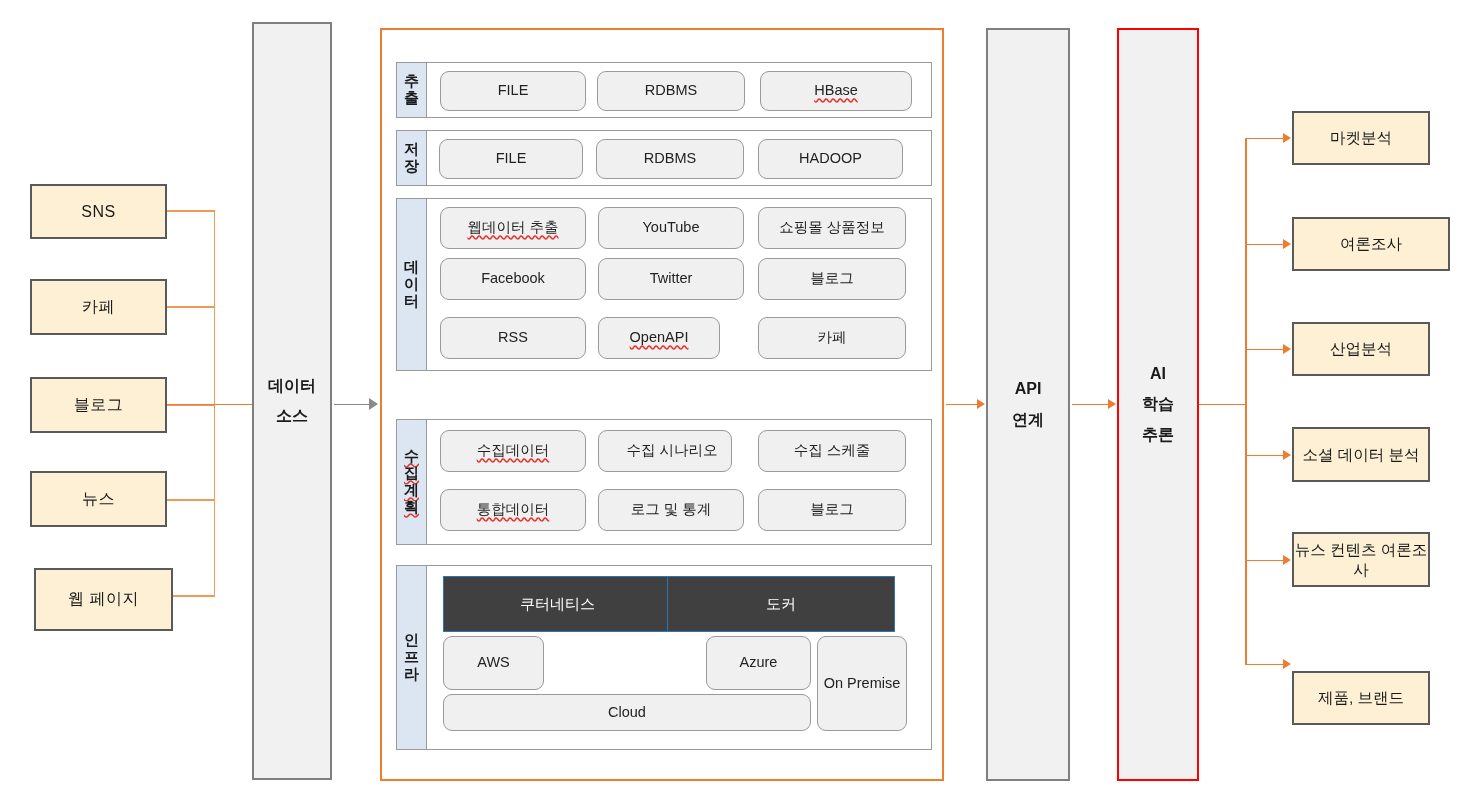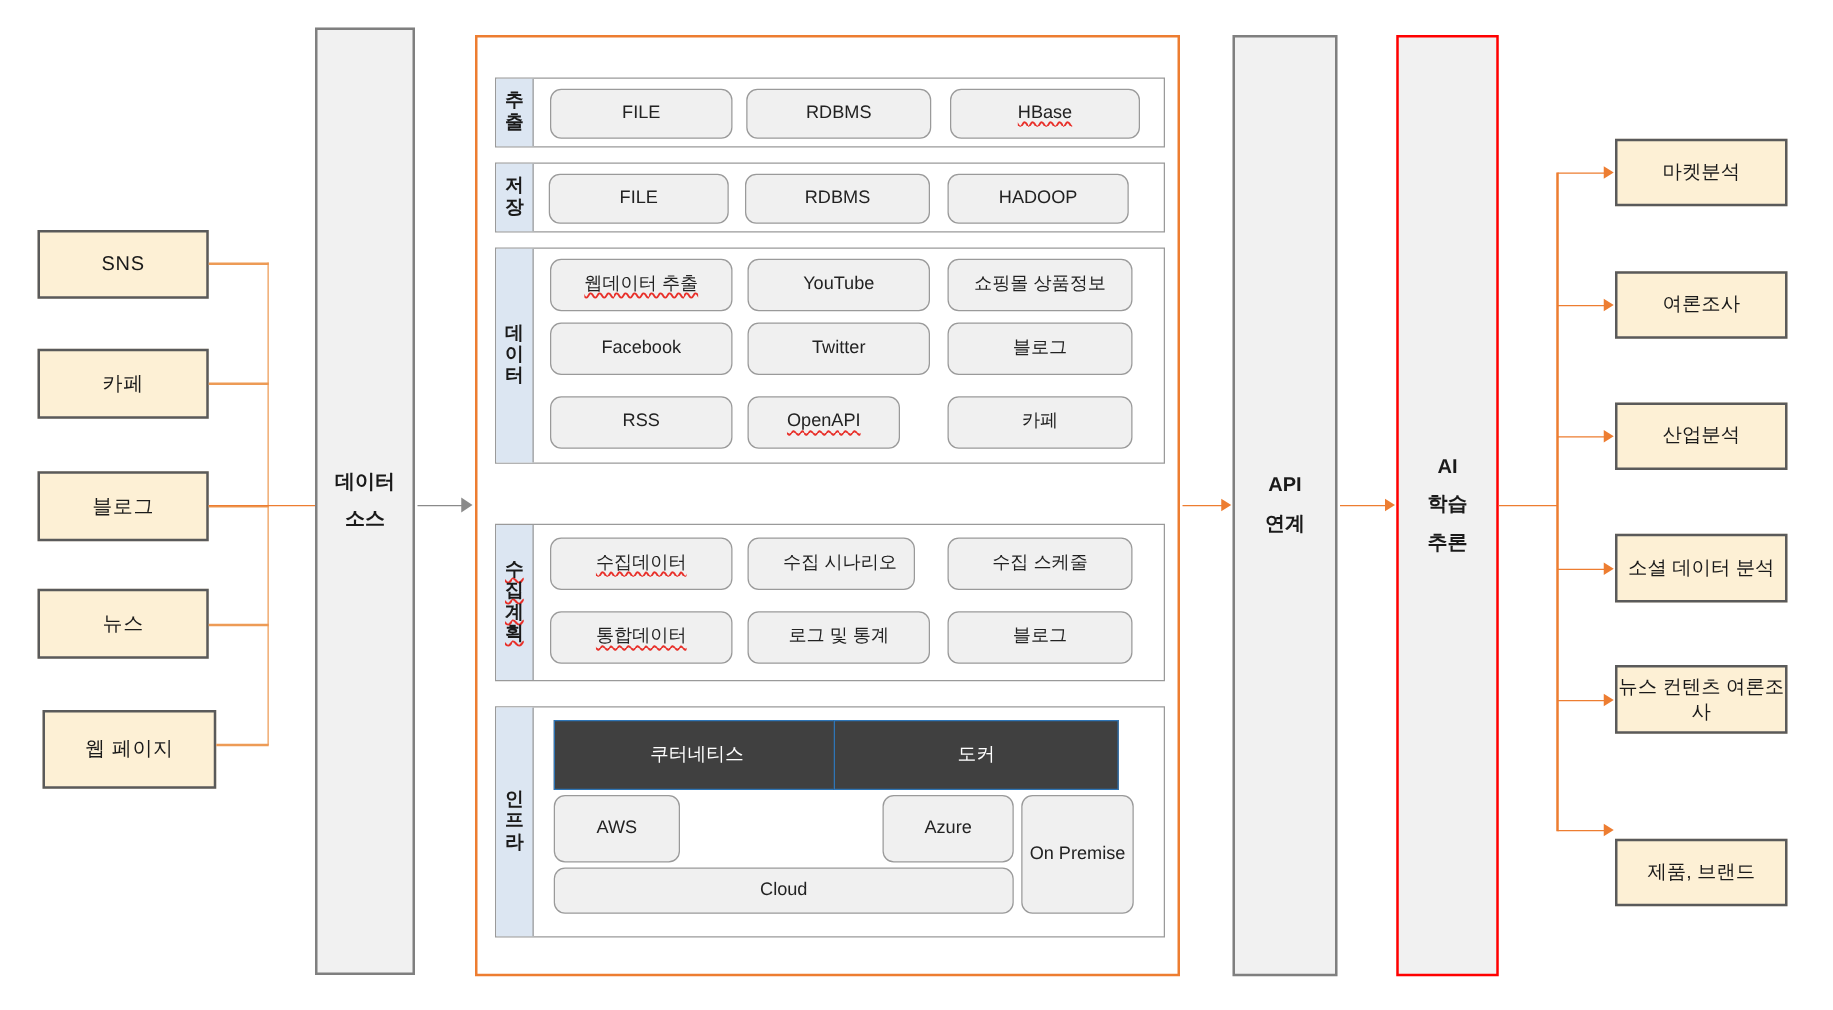--- a/index.html
+++ b/index.html
@@ -249,21 +249,21 @@
 
   <div class="ln dark" style="left:1246px;top:559.5px;width:39px;height:1.8px;"></div>
   <div class="arrow or" style="left:1283px;top:555px;"></div>
 
   <div class="ln dark" style="left:1246px;top:663.5px;width:39px;height:1.8px;"></div>
   <div class="arrow or" style="left:1283px;top:659px;"></div>
 
   <div class="box out" style="left:1292px;top:111px;width:138px;height:54px;">
     <span>마켓분석</span>
   </div>
-  <div class="box out" style="left:1292px;top:217px;width:138px;height:54px;text-align:center;">
+  <div class="box out" style="left:1292px;top:217px;width:158px;height:54px;text-align:center;">
     <span>여론조사</span>
   </div>
   <div class="box out" style="left:1292px;top:322px;width:138px;height:54px;">
     <span>산업분석</span>
   </div>
   <div class="box out" style="left:1292px;top:427px;width:138px;height:55px;">
     <span>소셜 데이터 분석</span>
   </div>
   <div class="box out" style="left:1292px;top:532px;width:138px;height:55px;">
     <span>뉴스 컨텐츠 여론조사</span>

